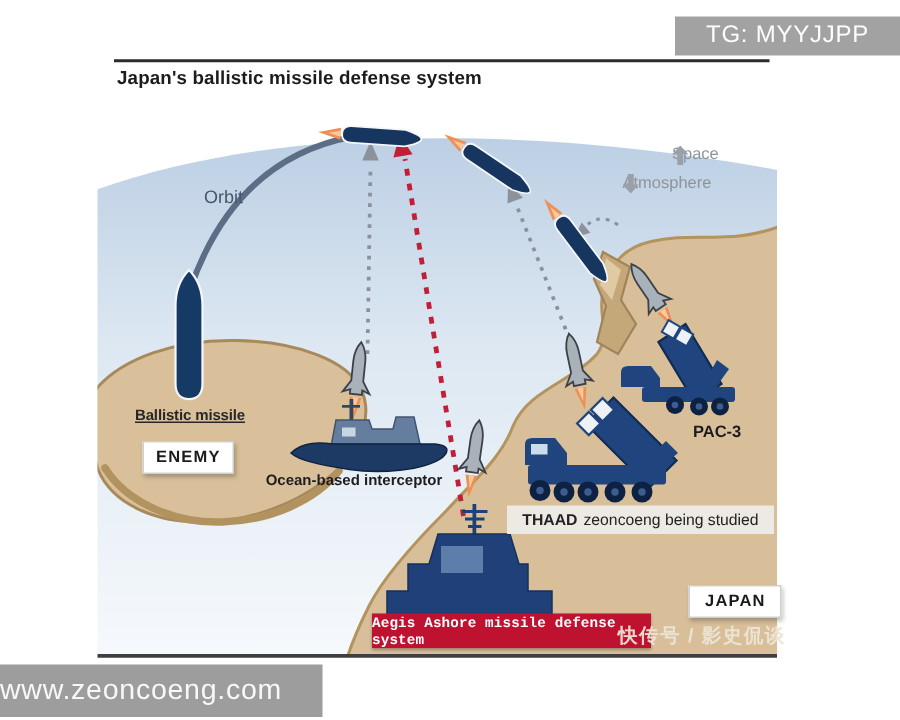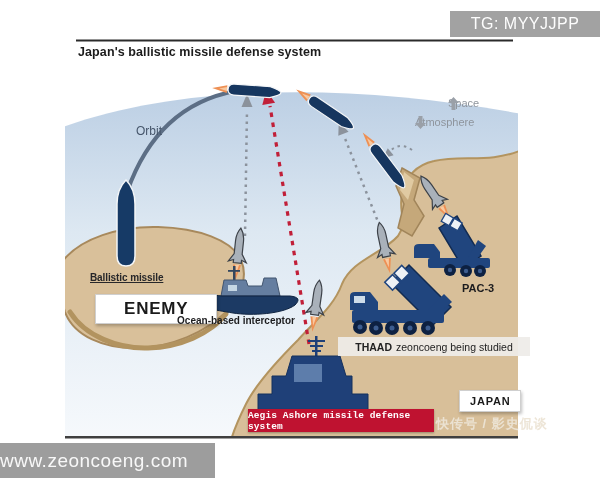--- a/index.html
+++ b/index.html
@@ -14,35 +14,35 @@
   .title{left:78px;top:45px;font-size:12.5px;font-weight:bold;color:#1c1c1c;
     letter-spacing:.1px;}
   .orbit{left:136px;top:124px;font-size:12px;color:#46566b;}
   .zone{font-size:11px;color:#8e949c;display:flex;align-items:center;gap:5px;}
   .zone-space{left:448px;top:97px;}
   .zone-atm{left:415px;top:116px;}
   .blabel{left:90px;top:272px;font-size:10px;font-weight:bold;color:#27272a;
     letter-spacing:-0.1px;text-decoration:underline;}
   .tagbox{background:#ffffff;border:1px solid #cfcfcf;box-shadow:1px 2px 3px rgba(0,0,0,.25);
     font-weight:bold;color:#1b1b1b;letter-spacing:.8px;}
-  .enemy{left:95px;top:294px;padding:4px 28px;font-size:17px;}
+  .enemy{left:95px;top:294px;padding:4px 8px;font-size:11px;}
   .japan{left:459px;top:390px;padding:4px 10px;font-size:11px;}
   .shiplabel{left:158px;top:315px;width:156px;text-align:center;color:#1d1d1f;
     font-size:10px;font-weight:bold;line-height:12px;}
   .shiplabel .it{font-weight:normal;font-style:italic;}
-  .thaadbar{left:338px;top:337px;width:192px;height:19px;background:rgba(238,236,232,.93);
+  .thaadbar{left:338px;top:337px;width:178px;height:19px;background:rgba(238,236,232,.93);
     display:flex;align-items:center;justify-content:center;font-size:10.5px;color:#222;}
   .thaadbar .b{font-weight:bold;}
   .thaadbar .r{margin-left:4px;}
   .pac3{left:462px;top:282px;font-size:11px;font-weight:bold;color:#1b1b1e;}
   .banner{left:248px;top:409px;width:186px;height:23px;background:#bf1230;color:#ffffff;
     display:flex;align-items:center;justify-content:center;font-size:9.5px;font-weight:bold;
     letter-spacing:.1px;box-shadow:0 1px 2px rgba(0,0,0,.3);font-family:Liberation Mono, monospace;}
   .cnwm{left:412px;top:415px;font-size:13px;font-weight:bold;color:rgba(236,228,213,.95);
-    letter-spacing:1px;white-space:nowrap;margin-left:24px;}
+    letter-spacing:1px;white-space:nowrap;}
   .footbar{left:0;top:443px;width:215px;height:35px;background:#9d9d9d;display:flex;
     align-items:center;}
   .footbar span{color:#f8f8f8;font-size:19px;letter-spacing:.5px;}
 </style>
 </head>
 <body>
 
 <svg width="600" height="480" viewBox="0 0 600 480">
   <defs>
     <linearGradient id="atm" x1="0" y1="0" x2="0" y2="1">

